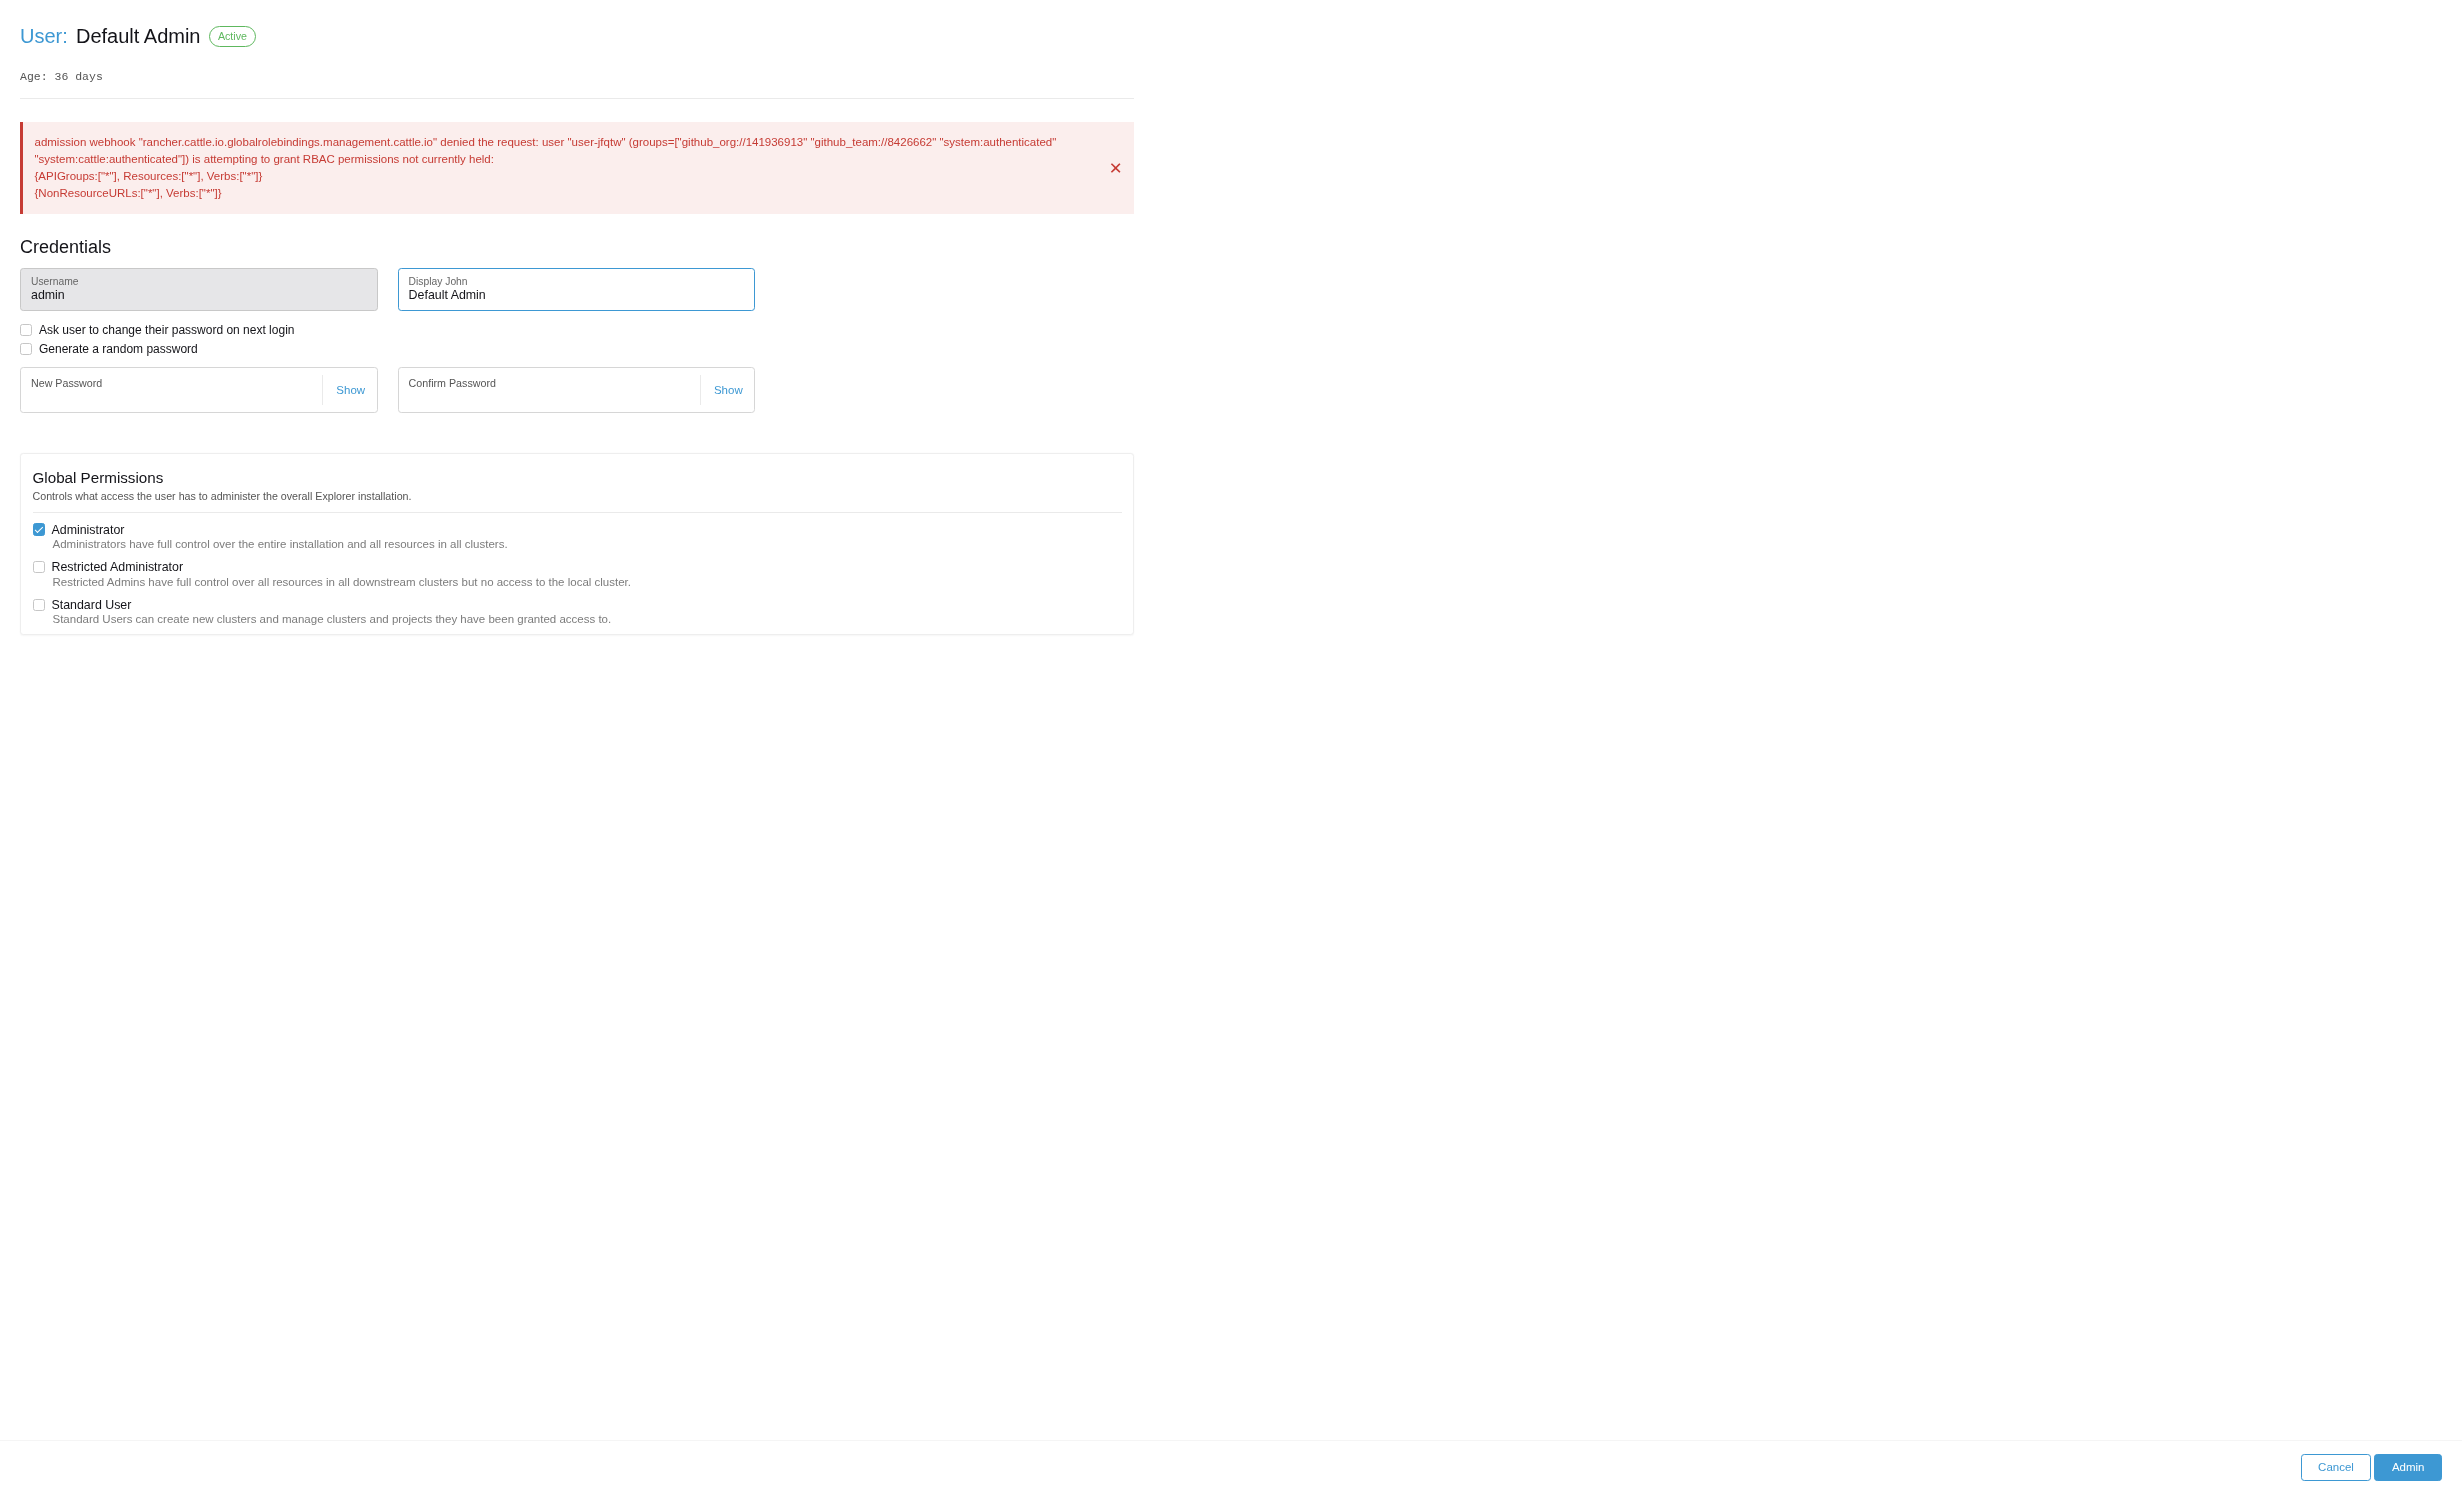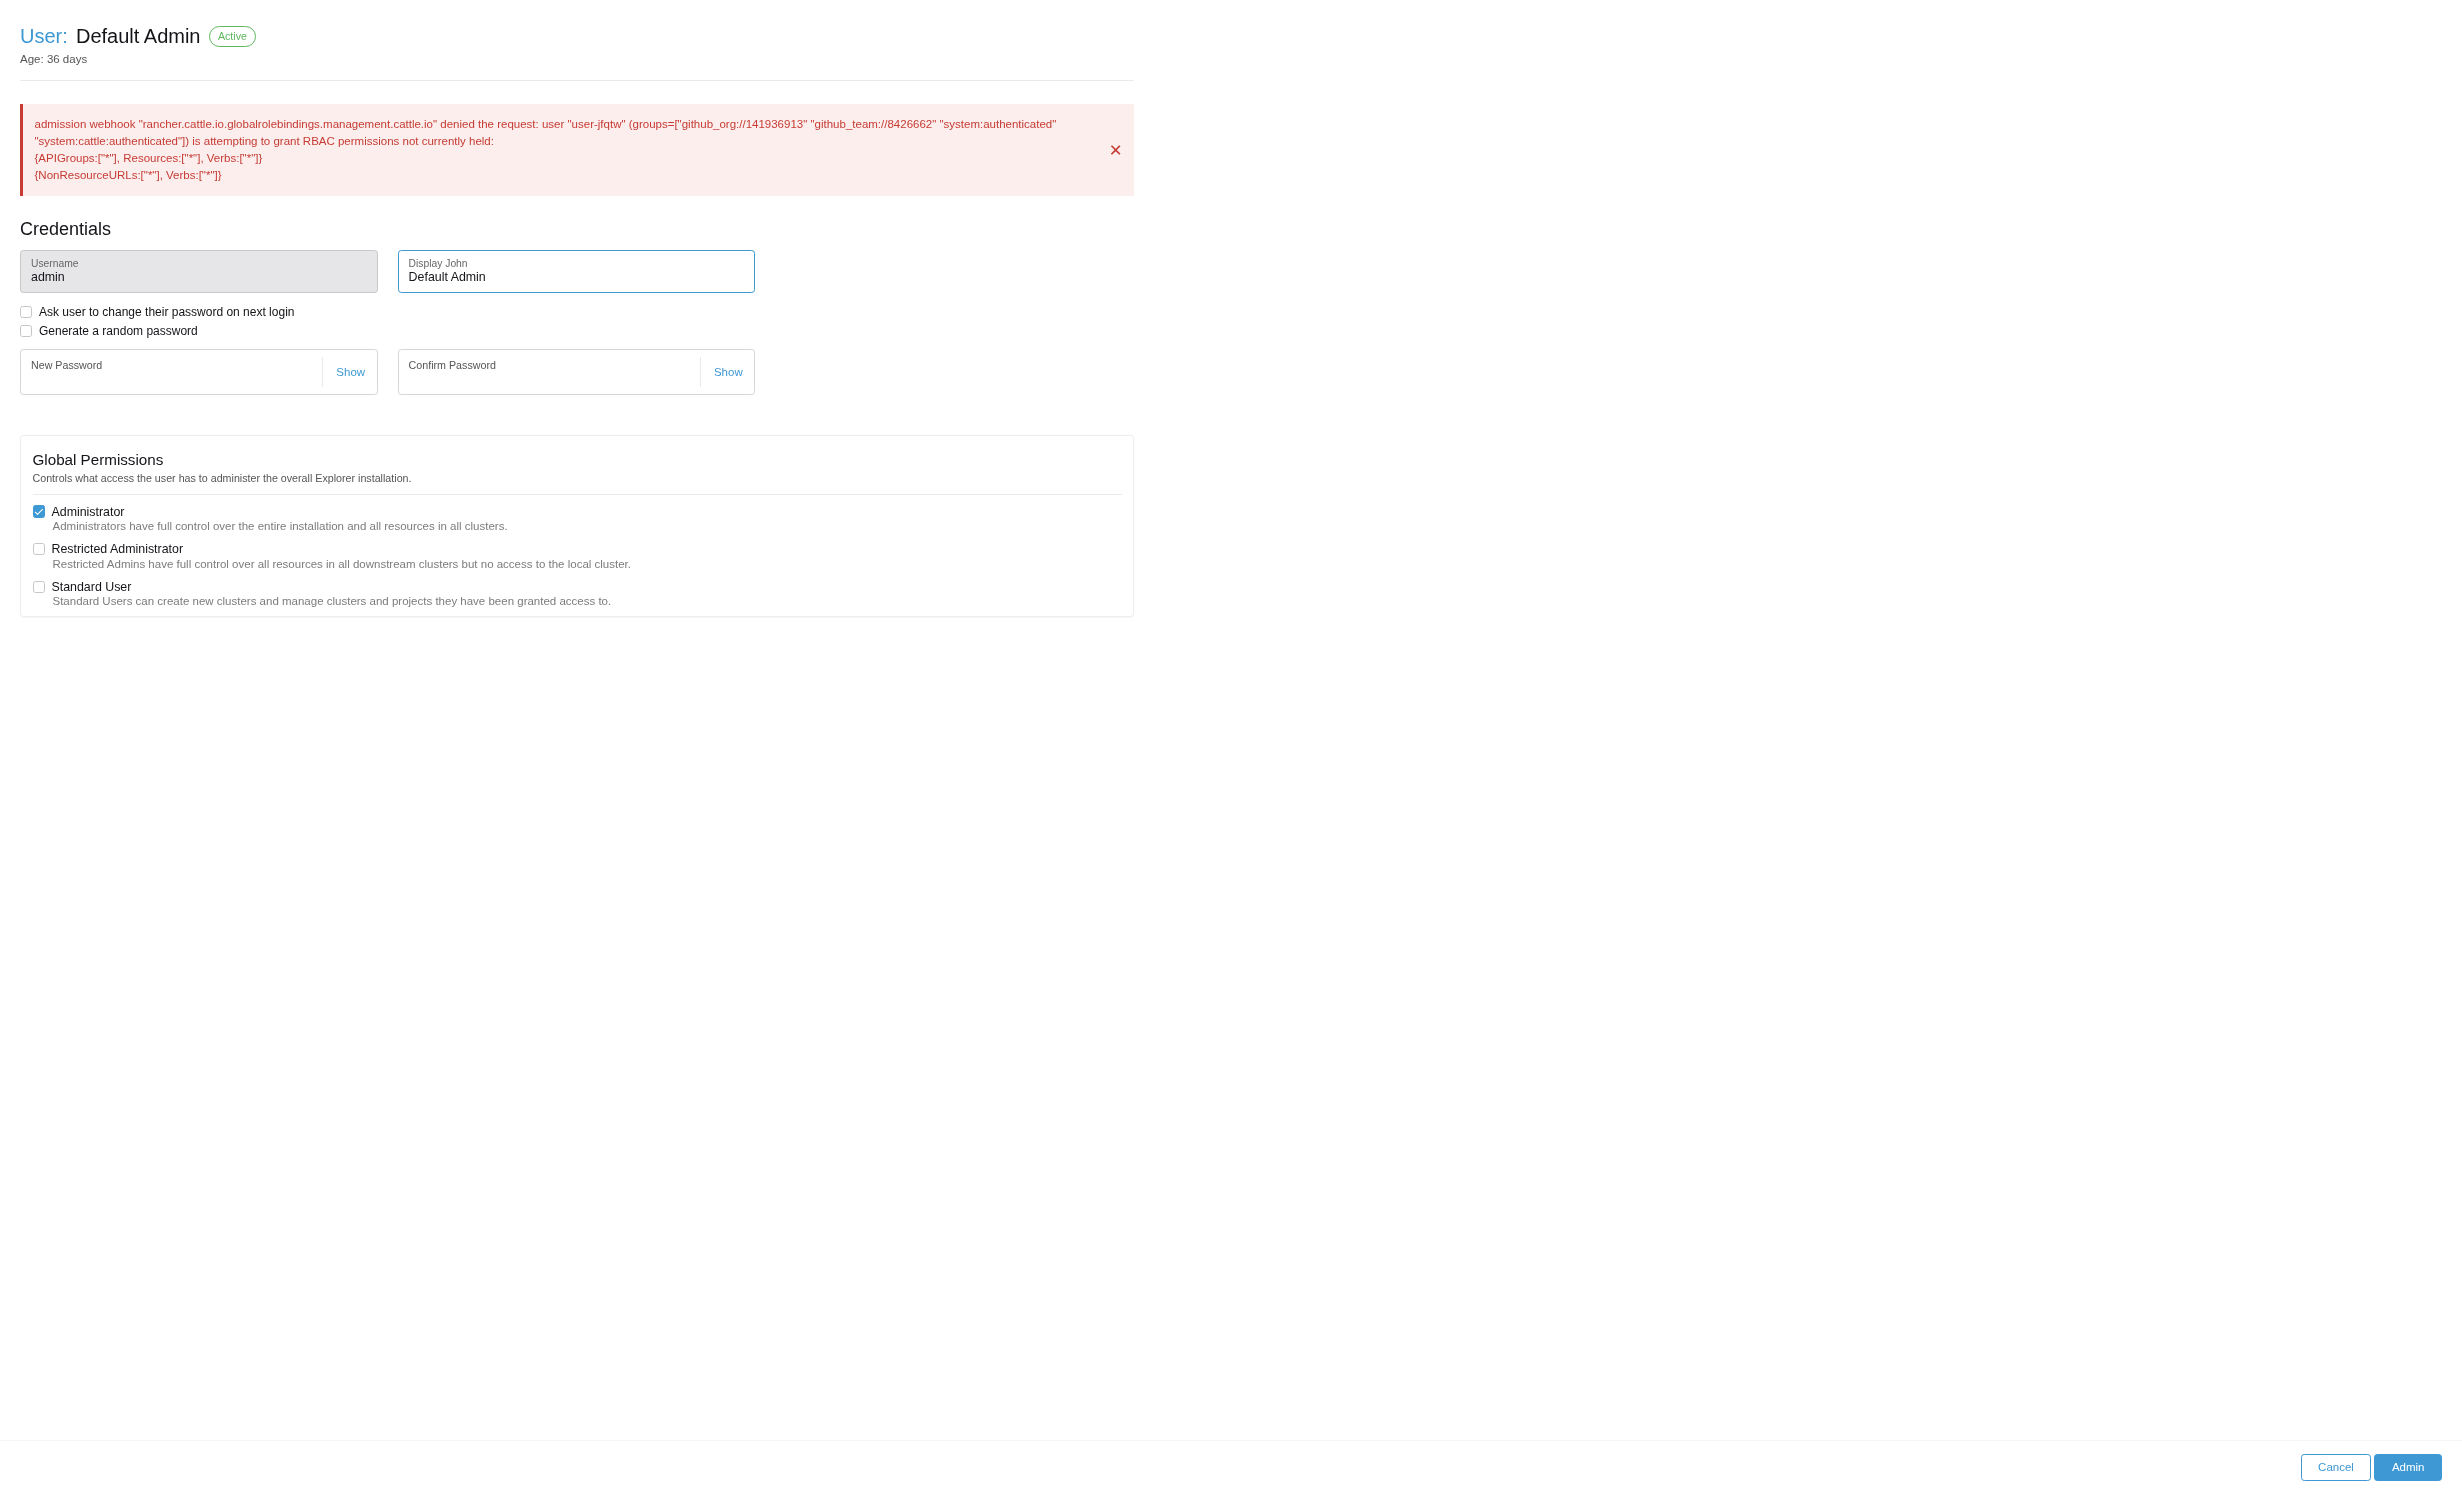--- a/index.html
+++ b/index.html
@@ -2,21 +2,21 @@
 <html><head>
 <meta charset="utf-8">
 <style>
   * { box-sizing: border-box; margin: 0; padding: 0; }
   html, body { font-family: -apple-system, BlinkMacSystemFont, "Segoe UI", Helvetica, Arial, sans-serif; font-size: 11.5px; color: #141419; background: #fff; }
   .page { width: 1154px; padding: 25px 20px 82px 20px; }
   .header-row { display: flex; align-items: center; gap: 8.2px; }
   .header-row .prefix { font-size: 20px; font-weight: 400; color: #3d98d3; }
   .header-row .name { font-size: 20px; font-weight: 400; color: #141419; }
   .badge { display: inline-block; padding: 1.6px 8.2px; border: 0.8px solid #5eb85e; color: #5eb85e; border-radius: 823px; font-size: 10.7px; line-height: 15px; }
-  .age { color: #555; font-size: 11.5px; margin-top: 5px; }
+  .age { color: #555; font-size: 11.5px; margin-top: 22px; font-family: Liberation Mono, monospace; }
   hr.soft { border: none; border-top: 0.8px solid #eaeaea; margin: 15px 0 0 0; }
 
   .alert { position: relative; margin-top: 23px; background: #fbeeed; border-left: 3.3px solid #c63b34; color: #c63b34; padding: 11.5px 36px 11.5px 11.5px; font-size: 11.5px; line-height: 1.5; }
   .alert .line { display: block; }
   .alert .close { position: absolute; right: 11.5px; top: 50%; transform: translateY(-50%); cursor: pointer; font-size: 16.5px; color: #c63b34; background: none; border: none; }
 
   h2.section { font-size: 18px; font-weight: 400; margin-top: 23px; margin-bottom: 10px; }
   .field-box { border: 0.8px solid #d6d6d6; border-radius: 3.3px; padding: 6.6px 10px 8.2px 10px; background: #fff; }
   .field-box.disabled { background: #e6e6e8; border-color: #c8c8c8; }
   .field-box.active { border-color: #3d98d3; }

